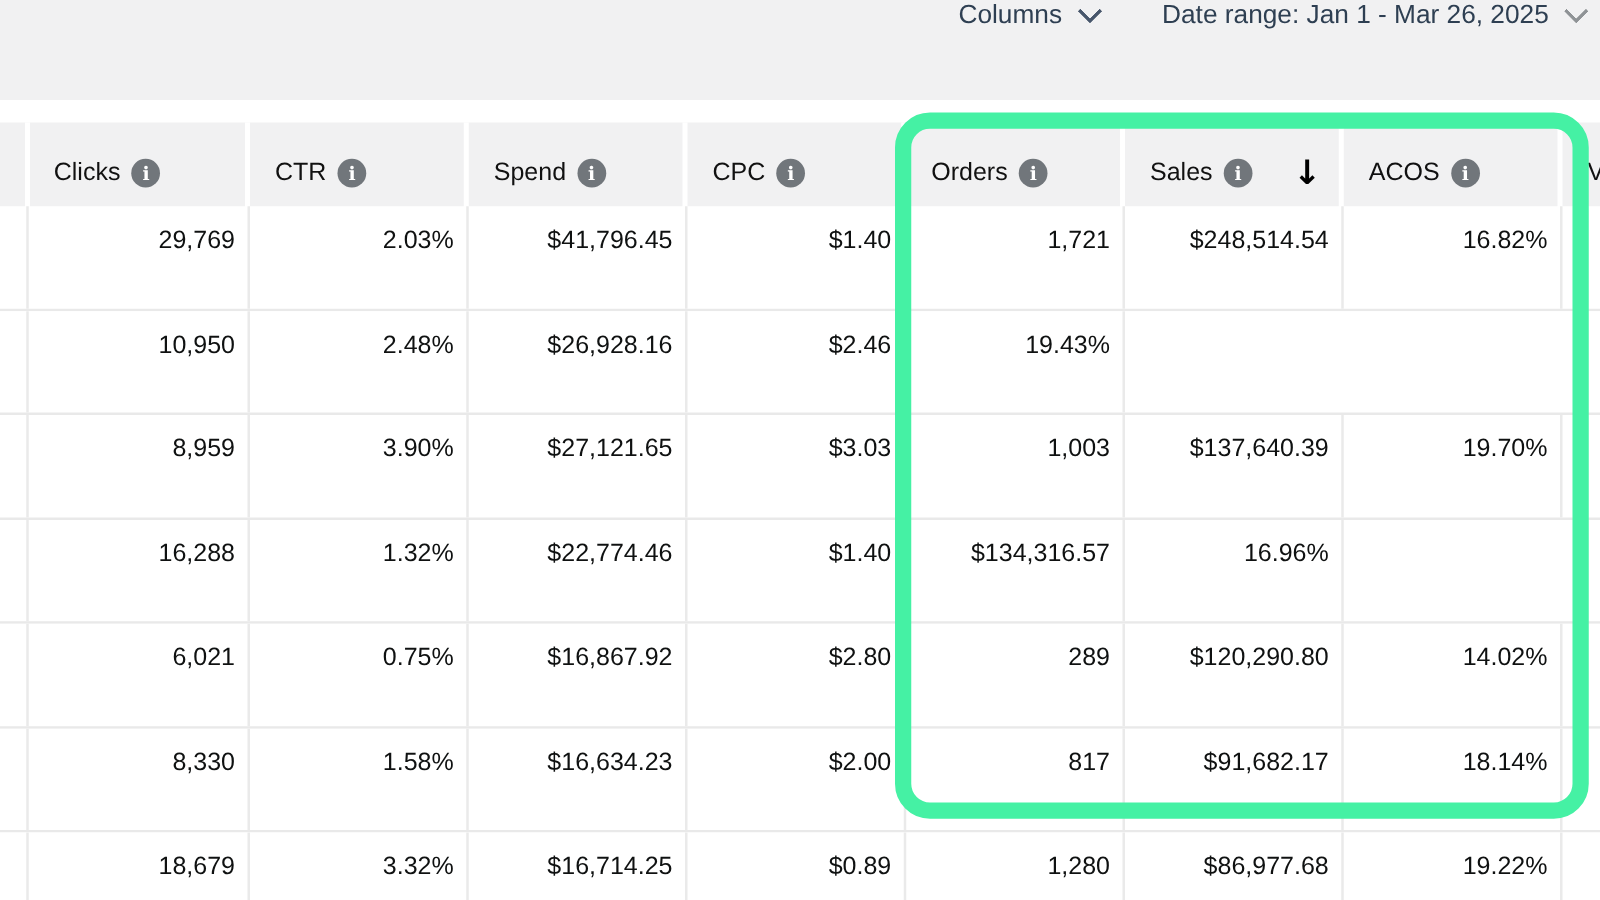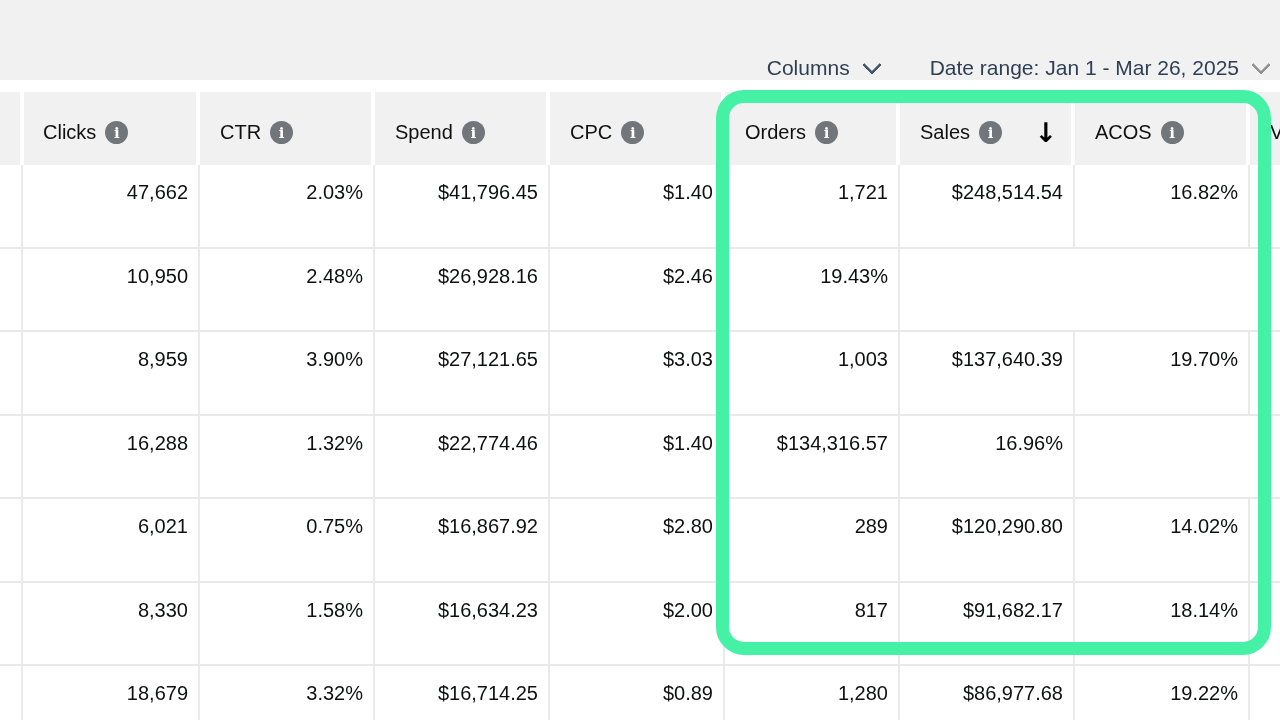--- a/index.html
+++ b/index.html
@@ -3,32 +3,32 @@
 <meta charset="utf-8">
 <style>
   html,body{margin:0;padding:0;background:#fff;}
   .screen{
     position:relative;width:1280px;height:720px;overflow:hidden;background:#fff;
     font-family:"Liberation Sans","DejaVu Sans",sans-serif;color:#0f1111;
   }
   
   .topbar{
     position:absolute;top:0;left:0;width:1280px;height:80px;background:#f1f1f2;
-    display:flex;align-items:flex-end;justify-content:flex-end;gap:51px;
+    display:flex;align-items:flex-start;justify-content:flex-end;gap:51px;
     padding-right:12px;box-sizing:border-box;
   }
   .topbar-item{display:flex;align-items:center;gap:15px;cursor:pointer;
     color:#2e3f52;font-size:21px;}
   .chev{width:11px;height:11px;border-right:3px solid #47566b;border-bottom:3px solid #47566b;
     border-radius:1px;transform:rotate(45deg);margin-top:-7px;}
   .chev.gray{border-color:#8f9396;}
   
   .grid-cols{display:grid;grid-template-columns:23px 177px 175px 175px 175px 175px 175px 175px 1fr;}
   .header-row{
-    position:absolute;top:92px;left:0;width:1280px;height:81px;background:#f1f1f2;
+    position:absolute;top:98px;left:0;width:1280px;height:81px;background:#f1f1f2;
   }
   .hcell{
     display:flex;align-items:center;padding-left:20px;box-sizing:border-box;
     border-right:4px solid #ffffff;font-size:20px;color:#111;cursor:pointer;overflow:hidden;white-space:nowrap;
   }
   .hcell:last-child{border-right:none;}
   .hcell.bold .hlabel{font-weight:normal;}
   .info{
     width:23px;height:23px;min-width:23px;border-radius:50%;background:#71767b;color:#fff;
     display:inline-flex;align-items:center;justify-content:center;
@@ -98,21 +98,21 @@
         <span class="info">i</span>
       </div>
       <div class="hcell">
         <span class="hlabel">V</span>
       </div>
     </div>
 
   <div class="rows" id="rows">
       <div class="trow grid-cols">
         <div class="tcell"></div>
-        <div class="tcell">47,662</div>
+        <div class="tcell">29,769</div>
         <div class="tcell">2.03%</div>
         <div class="tcell">$41,796.45</div>
         <div class="tcell">$1.40</div>
         <div class="tcell">1,721</div>
         <div class="tcell">$248,514.54</div>
         <div class="tcell">16.82%</div>
         <div class="tcell"></div>
       </div>
       <div class="trow grid-cols">
         <div class="tcell"></div>

